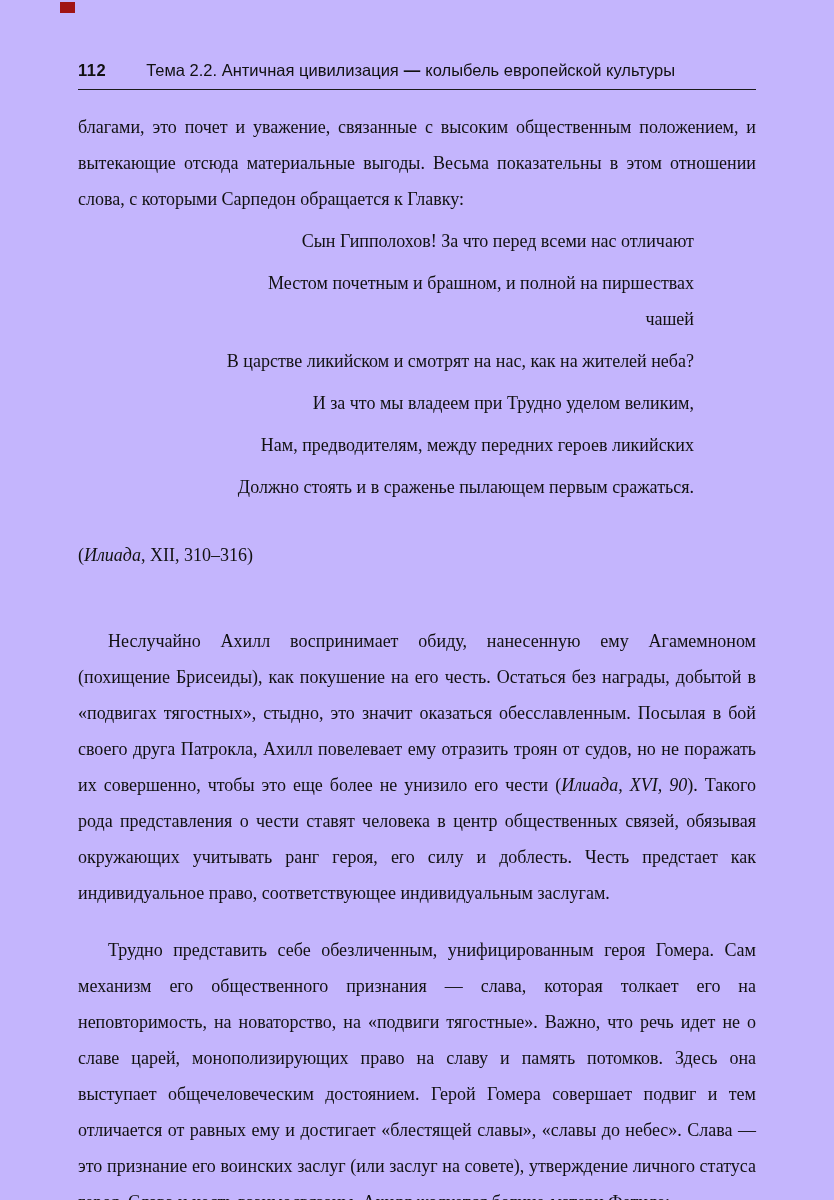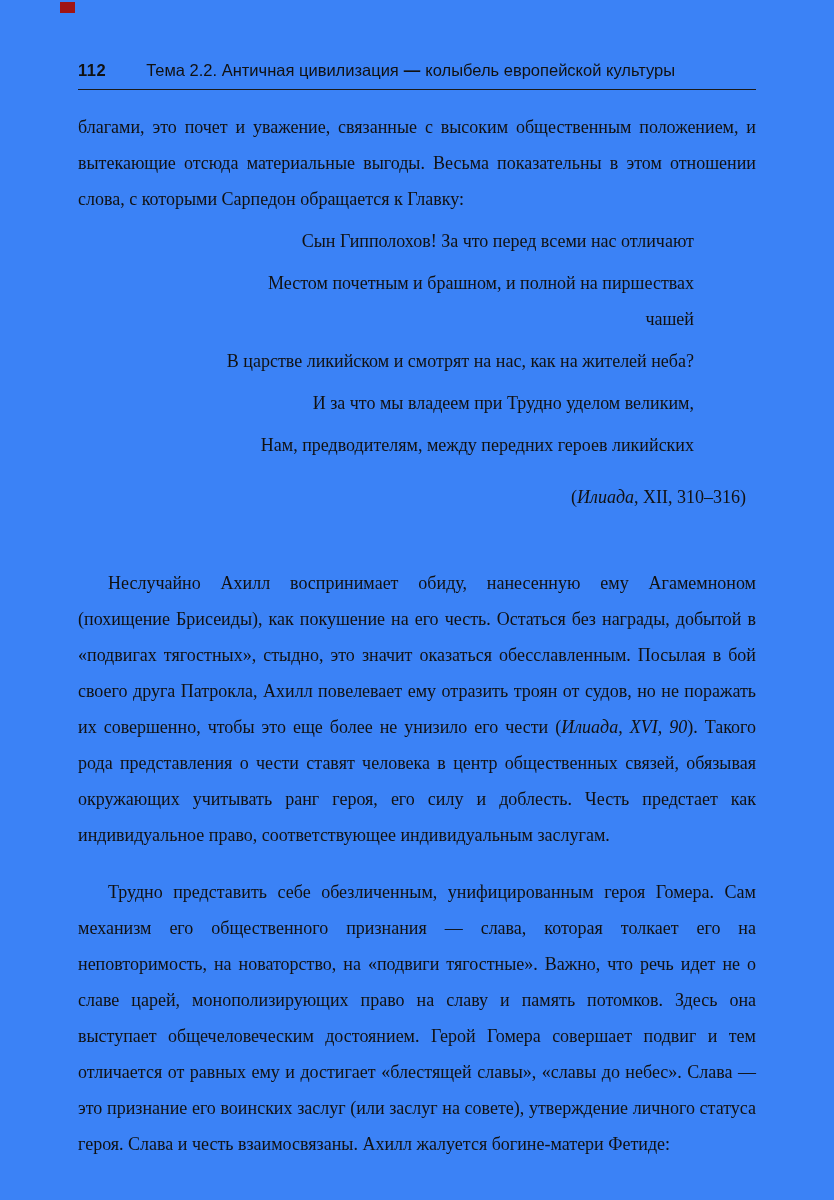--- a/index.html
+++ b/index.html
@@ -4,21 +4,21 @@
 <style>
   html, body {
     margin: 0;
     padding: 0;
     background: #ffffff;
   }
   .page {
     position: relative;
     width: 834px;
     height: 1200px;
-    background: #3b82f6;
+    background: #c4b5fd;
     overflow: hidden;
     font-family: "Liberation Serif", "DejaVu Serif", serif;
     color: #111111;
   }
   .corner-mark {
     position: absolute;
     left: 60px;
     top: 2px;
     width: 15px;
     height: 11px;
@@ -66,23 +66,22 @@
   .verse {
     margin: 6px 0 0 144px;
     width: 472px;
     text-align: left;
   }
   .verse-line {
     margin: 0 0 6px 0;
     text-align: right;
   }
   .citation {
-    text-align: right;
     padding-right: 10px;
-    margin-top: 16px;
+    margin-top: 32px;
     font-family: Liberation Serif, serif;
   }
   .it { font-style: italic; }
   .par-gap { margin-top: 50px; }
 </style>
 </head>
 <body>
 
 <div class="page">
 
@@ -100,20 +99,21 @@
     <main class="body-text">
 
       <p class="body-par">благами, это почет и уважение, связанные с высоким общественным положением, и вытекающие отсюда материальные выгоды. Весьма показательны в этом отношении слова, с которыми Сарпедон обращается к Главку:</p>
 
       <div class="verse">
         <p class="verse-line">Сын Гипполохов! За что перед всеми нас отличают</p>
         <p class="verse-line">Местом почетным и брашном, и полной на пиршествах чашей</p>
         <p class="verse-line">В царстве ликийском и смотрят на нас, как на жителей неба?</p>
         <p class="verse-line">И за что мы владеем при Трудно уделом великим,</p>
         <p class="verse-line">Нам, предводителям, между передних героев ликийских</p>
+        <p class="verse-line">Должно стоять и в сраженье пылающем первым сражаться.</p>
       </div>
 
       <p class="citation"><span>(</span><span class="it">Илиада</span><span>, XII, 310–316)</span></p>
 
       <p class="body-par indent par-gap"><span>Неслучайно Ахилл воспринимает обиду, нанесенную ему Агамемноном (похищение Брисеиды), как покушение на его честь. Остаться без награды, добытой в «подвигах тягостных», стыдно, это значит оказаться обесславленным. Посылая в бой своего друга Патрокла, Ахилл повелевает ему отразить троян от судов, но не поражать их совершенно, чтобы это еще более не унизило его чести (</span><span class="it">Илиада, XVI, 90</span><span>). Такого рода представления о чести ставят человека в центр общественных связей, обязывая окружающих учитывать ранг героя, его силу и доблесть. Честь предстает как индивидуальное право, соответствующее индивидуальным заслугам.</span></p>
 
       <p class="body-par indent">Трудно представить себе обезличенным, унифицированным героя Гомера. Сам механизм его общественного признания — слава, которая толкает его на неповторимость, на новаторство, на «подвиги тягостные». Важно, что речь идет не о славе царей, монополизирующих право на славу и память потомков. Здесь она выступает общечеловеческим достоянием. Герой Гомера совершает подвиг и тем отличается от равных ему и достигает «блестящей славы», «славы до небес». Слава — это признание его воинских заслуг (или заслуг на совете), утверждение личного статуса героя. Слава и честь взаимосвязаны. Ахилл жалуется богине-матери Фетиде:</p>
 
     </main>
   </div>

